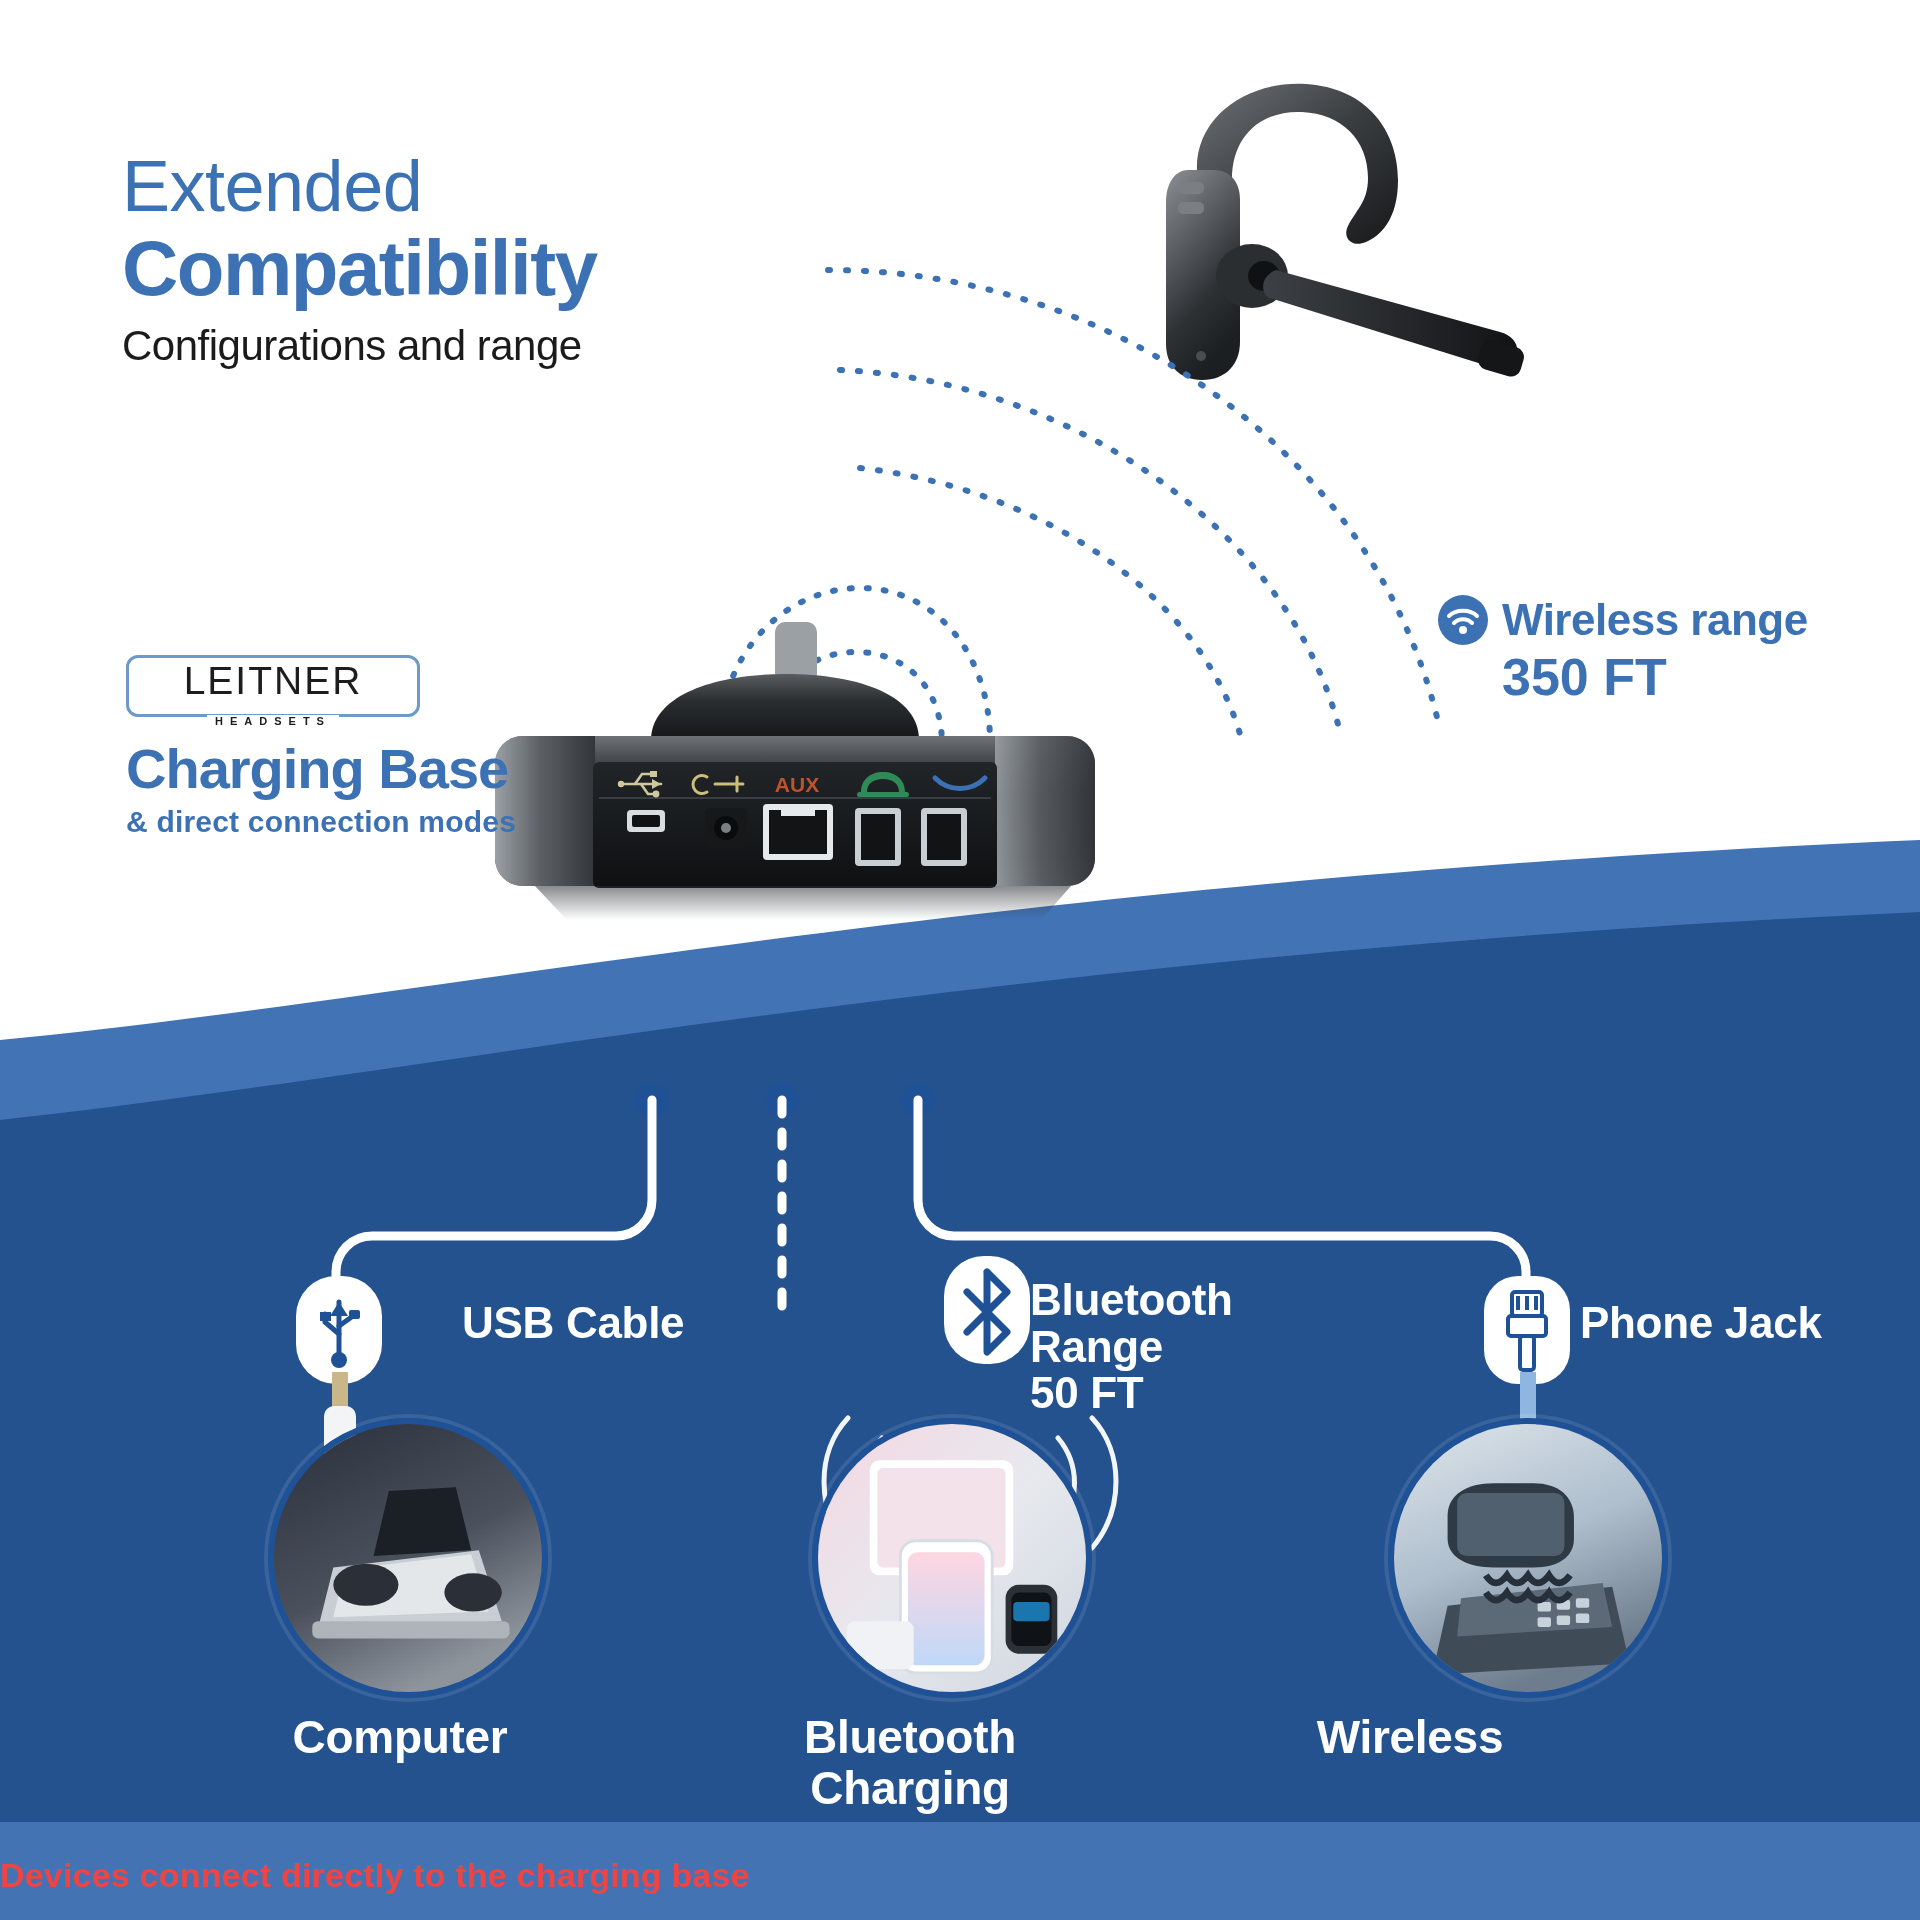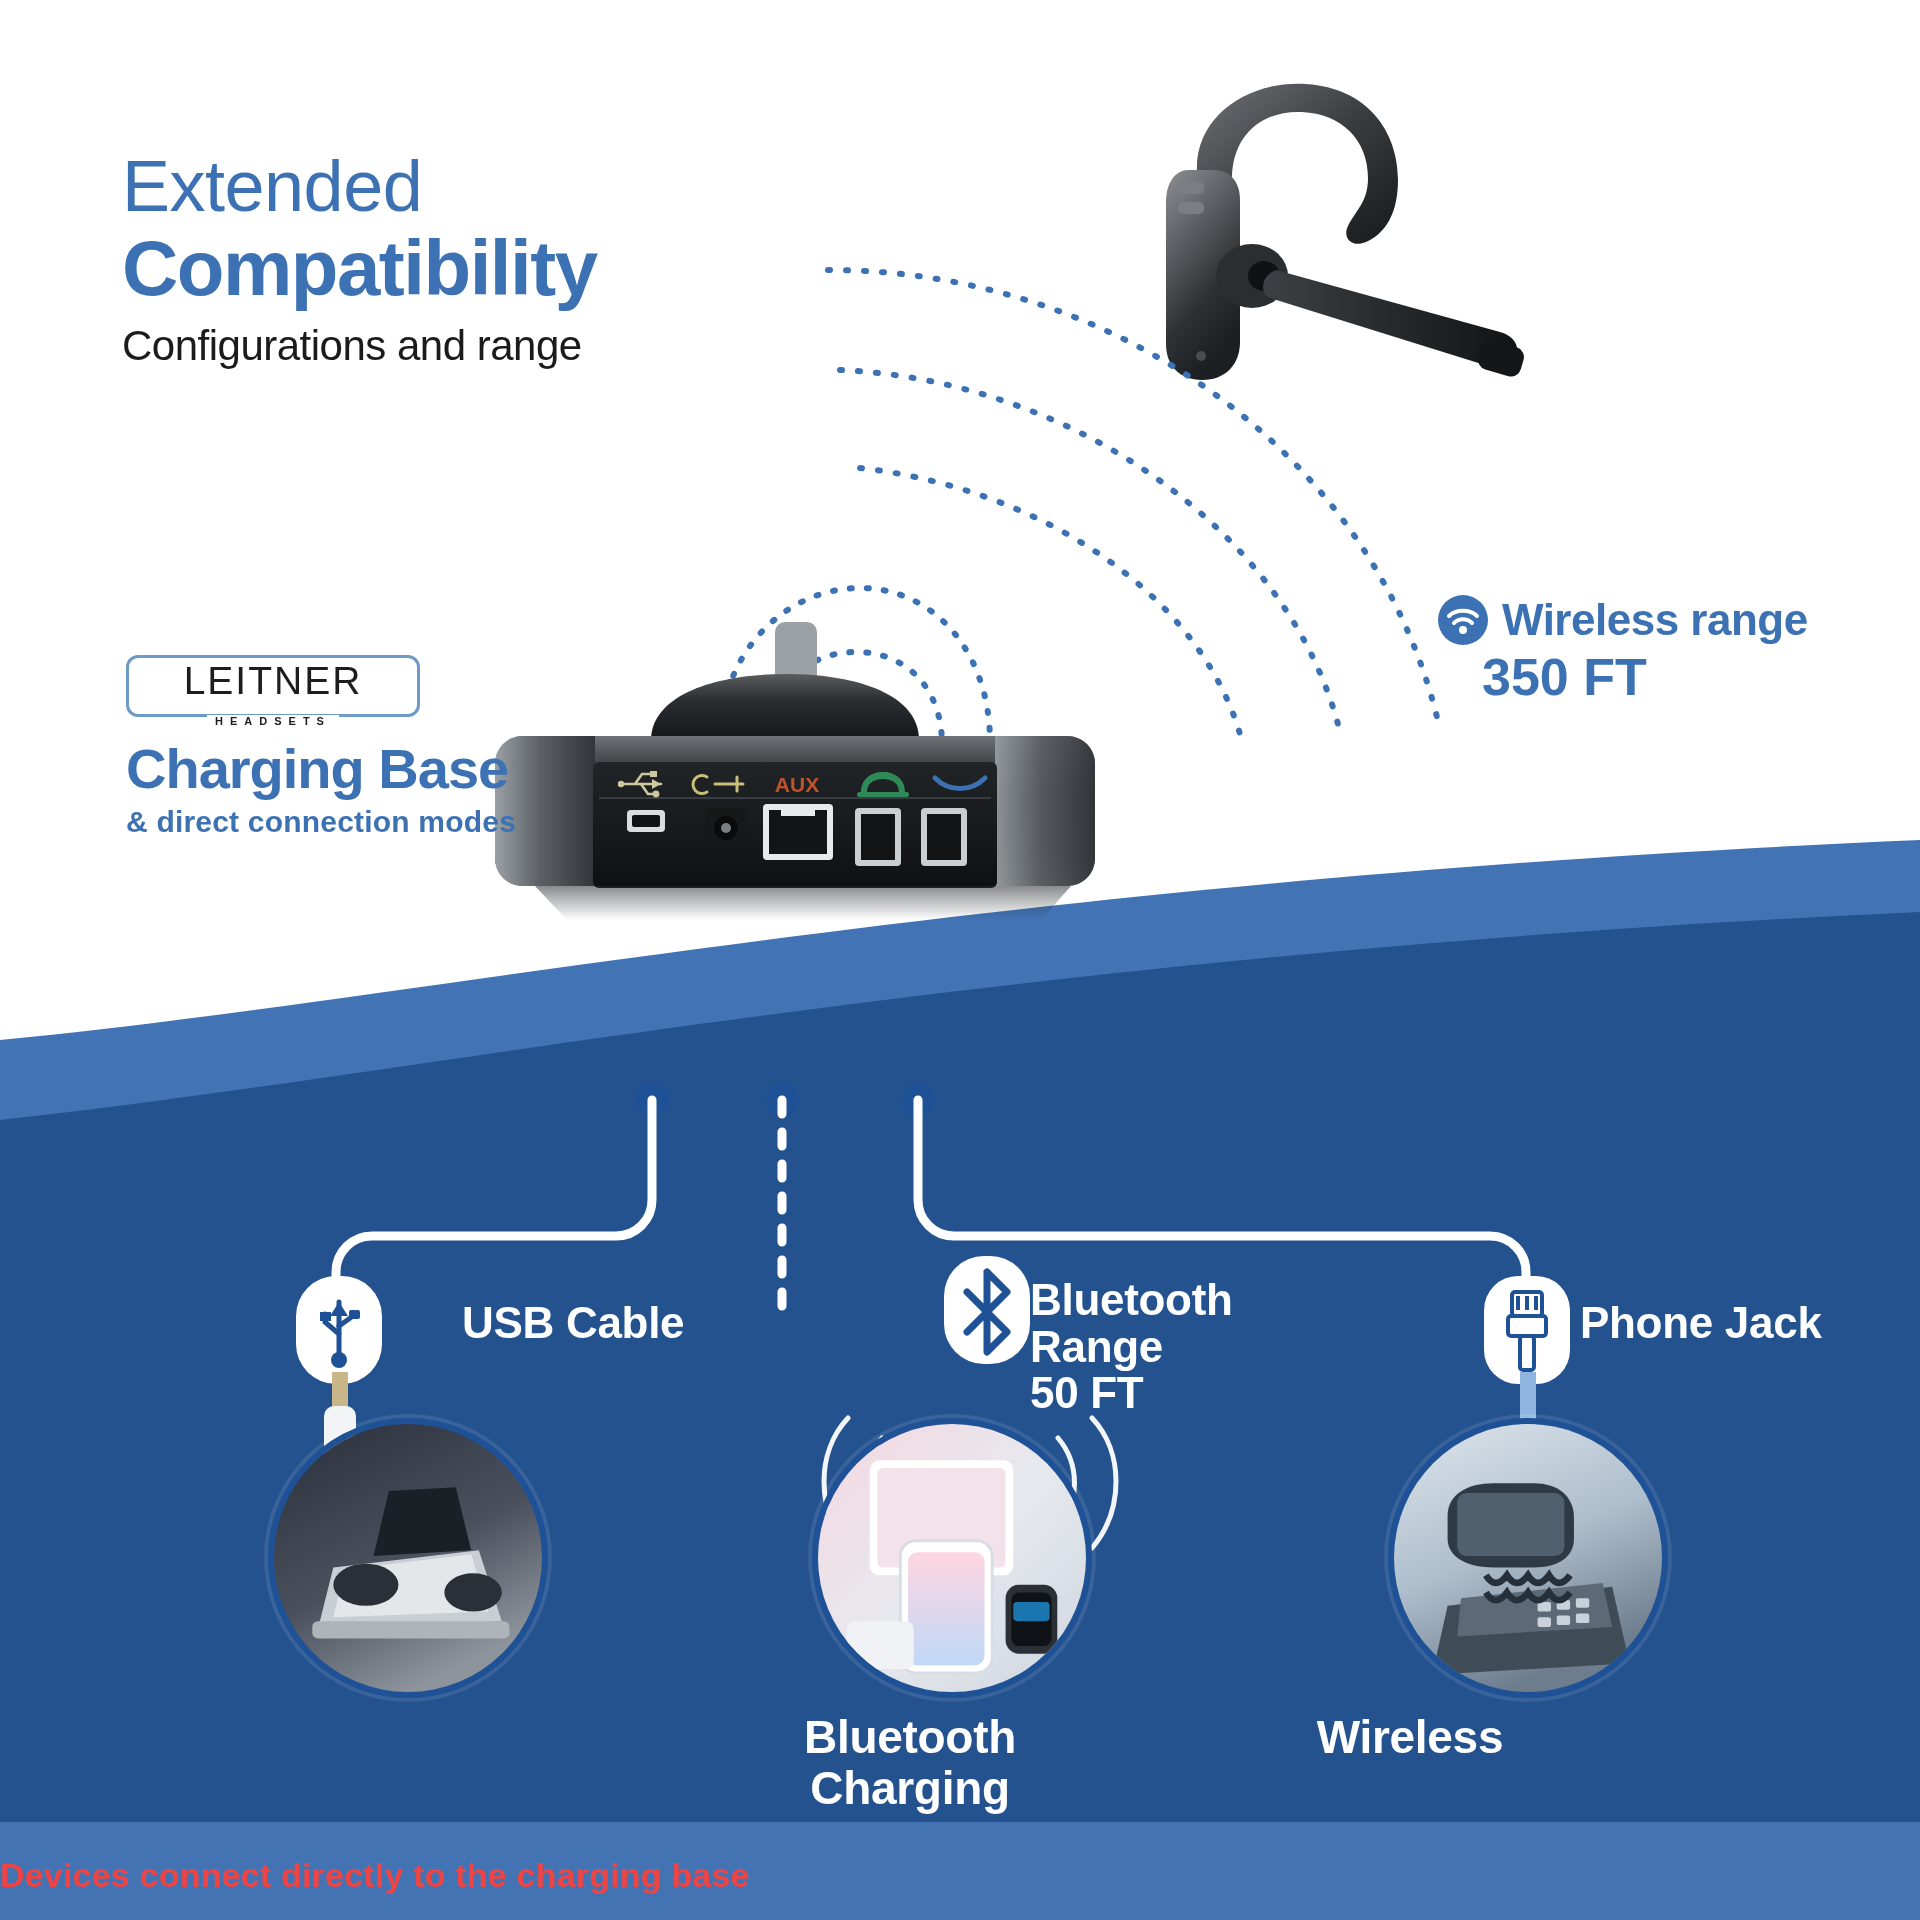--- a/index.html
+++ b/index.html
@@ -58,21 +58,21 @@
   }
 
   
   .wireless { position: absolute; left: 1438px; top: 595px; }
   .wireless .row1 { display: flex; align-items: center; gap: 14px; }
   .wireless .wtext {
     font-size: 44px; font-weight: 700; color: #3C72B4; letter-spacing: -0.5px;
   }
   .wireless .row2 {
     font-size: 52px; font-weight: 700; color: #3C72B4;
-    margin-top: 2px; margin-left: 44px; letter-spacing: 0px;
+    margin-top: 2px; margin-left: 64px; letter-spacing: 0px;
   }
 
   
   .headset { position: absolute; left: 1080px; top: 70px; width: 540px; height: 320px; }
 
   
   .base { position: absolute; left: 475px; top: 612px; width: 640px; height: 320px; }
 
   
 
@@ -424,20 +424,21 @@
       <path d="M56,96 C56,74 76,62 104,62 L146,62 C172,62 188,76 188,98 L188,120
                C188,140 170,150 146,150 L104,150 C78,150 56,140 56,120 Z" fill="#2e3a46"></path>
       <rect x="66" y="72" width="112" height="66" rx="10" fill="#50606f"></rect>
       <g stroke="#25303a" stroke-width="7" fill="none">
         <path d="M96,158 q10,16 22,0 q10,16 22,0 q10,16 22,0 q10,16 22,0"></path>
         <path d="M96,176 q10,16 22,0 q10,16 22,0 q10,16 22,0 q10,16 22,0"></path>
       </g>
     </svg>
   </div>
 
+  <div class="bottom-label bl-computer">Computer</div>
   <div class="bottom-label bl-bluetooth">
     <div>Bluetooth</div>
     <div>Charging</div>
   </div>
   <div class="bottom-label bl-telephone">Wireless</div>
 
   <div class="brandblock">
     <div class="logo-box">
       <div class="word">LEITNER</div>
       <div class="logo-sub">HEADSETS</div>

